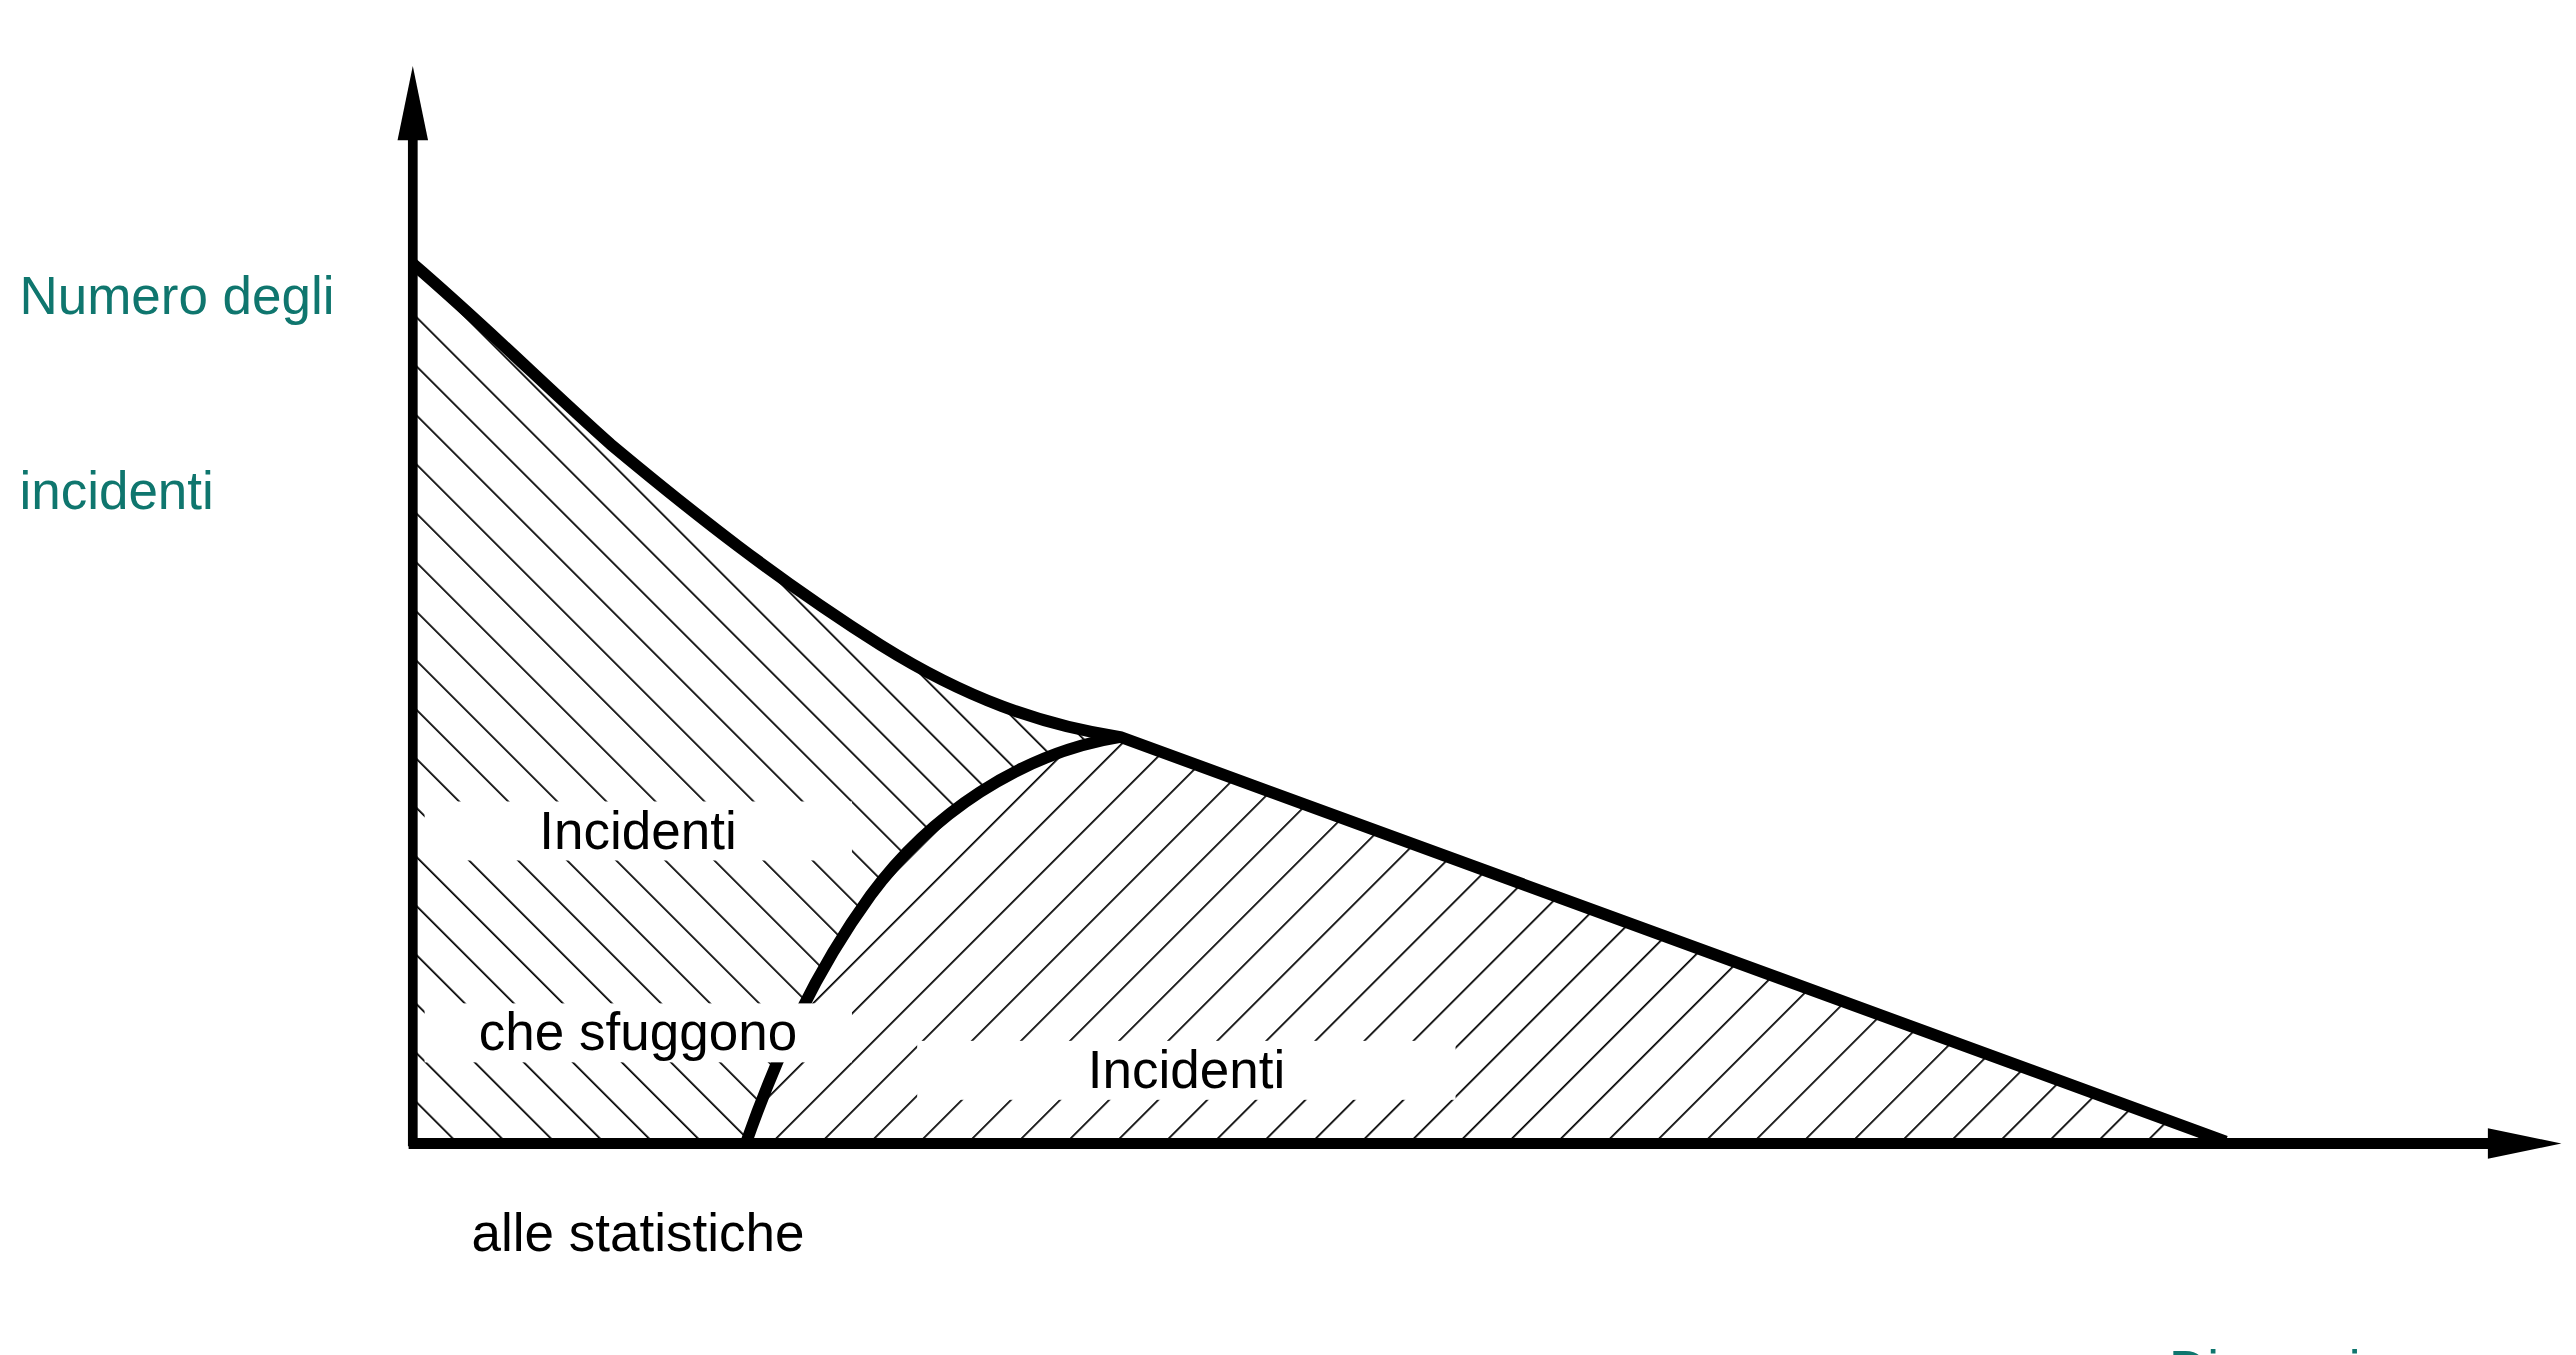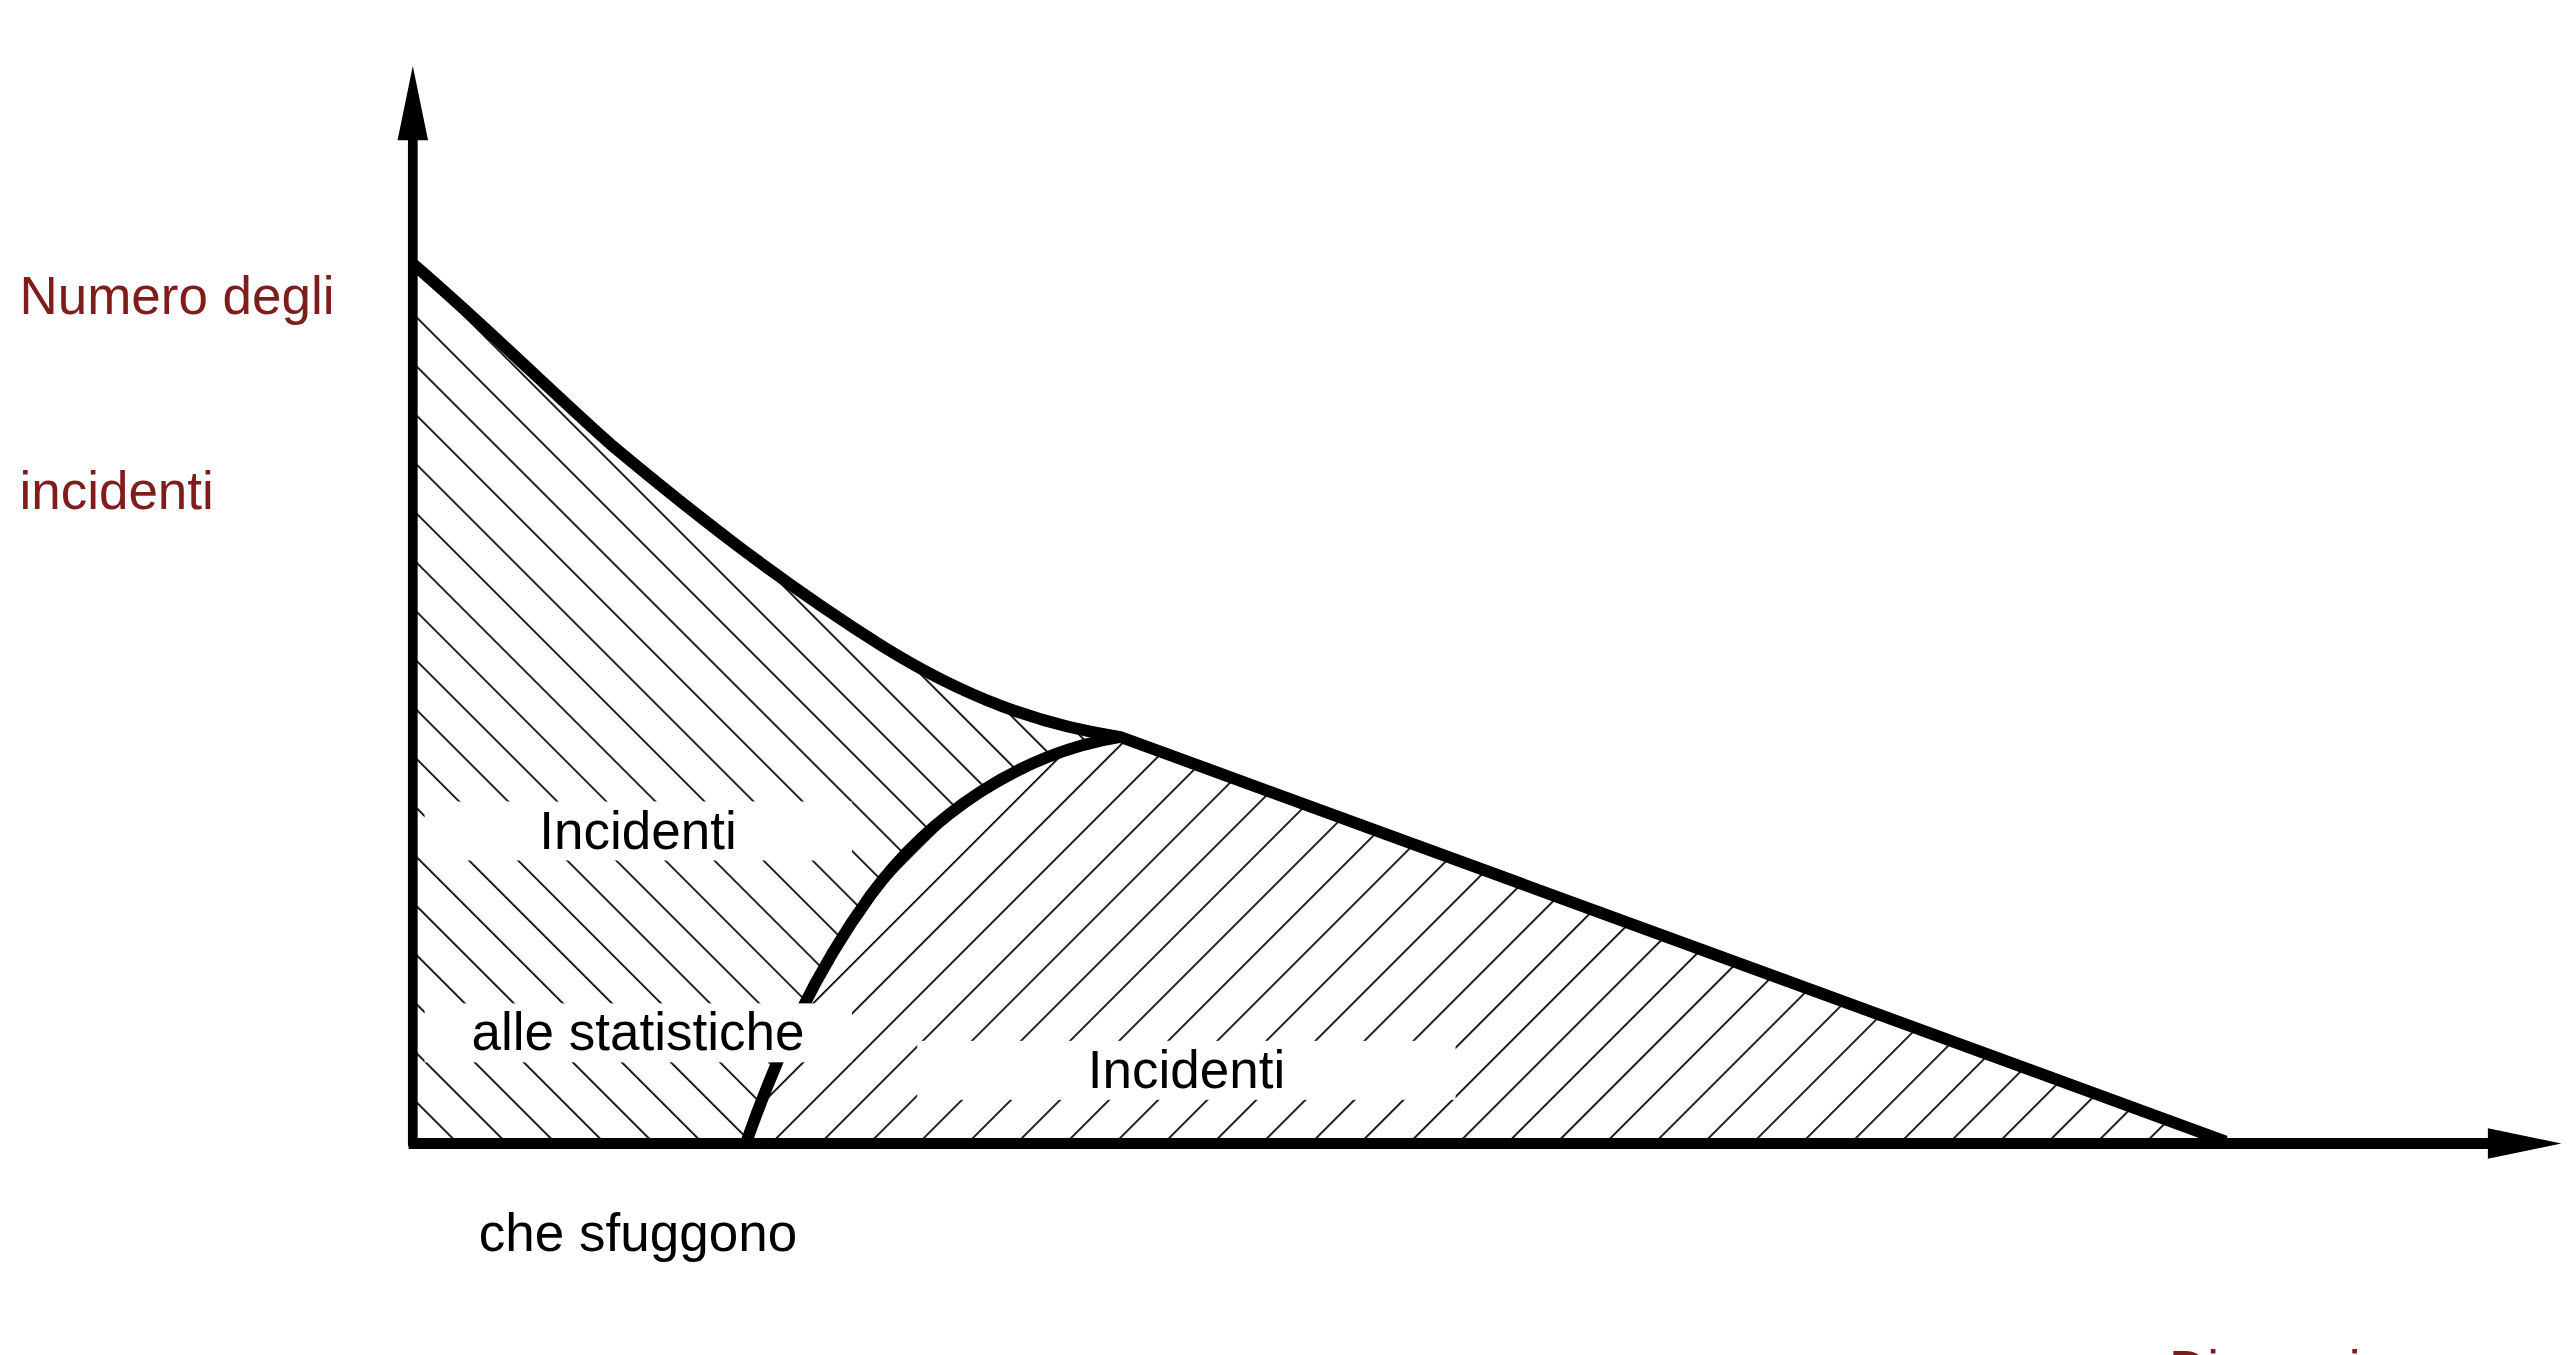--- a/index.html
+++ b/index.html
@@ -16,21 +16,21 @@
   }
   #figure {
     position: absolute;
     left: 0;
     top: 0;
     width: 2576px;
     height: 1356px;
   }
   .axis-label {
     position: absolute;
-    color: #7f1d1d;
+    color: #0f766e;
     font-size: 53px;
     line-height: 65px;
     white-space: pre;
     font-family: "Liberation Sans", sans-serif;
   }
   #y-axis-label {
     left: 19.4px;
     top: 133px;
     text-align: left;
   }
@@ -131,20 +131,20 @@
   <span class="label-line">incidenti</span>
 </div>
 
 <div class="axis-label" id="x-axis-label">
   <span class="label-line">Dimensione</span>
   
 </div>
 
 <div class="region-label" id="region-label-hidden">
   <span class="label-line">Incidenti</span>
+  <span class="label-line">che sfuggono</span>
   <span class="label-line">alle statistiche</span>
-  <span class="label-line">che sfuggono</span>
 </div>
 
 <div class="region-label" id="region-label-known">
   <span class="label-line">Incidenti</span>
 </div>
 
 
 </body></html>

